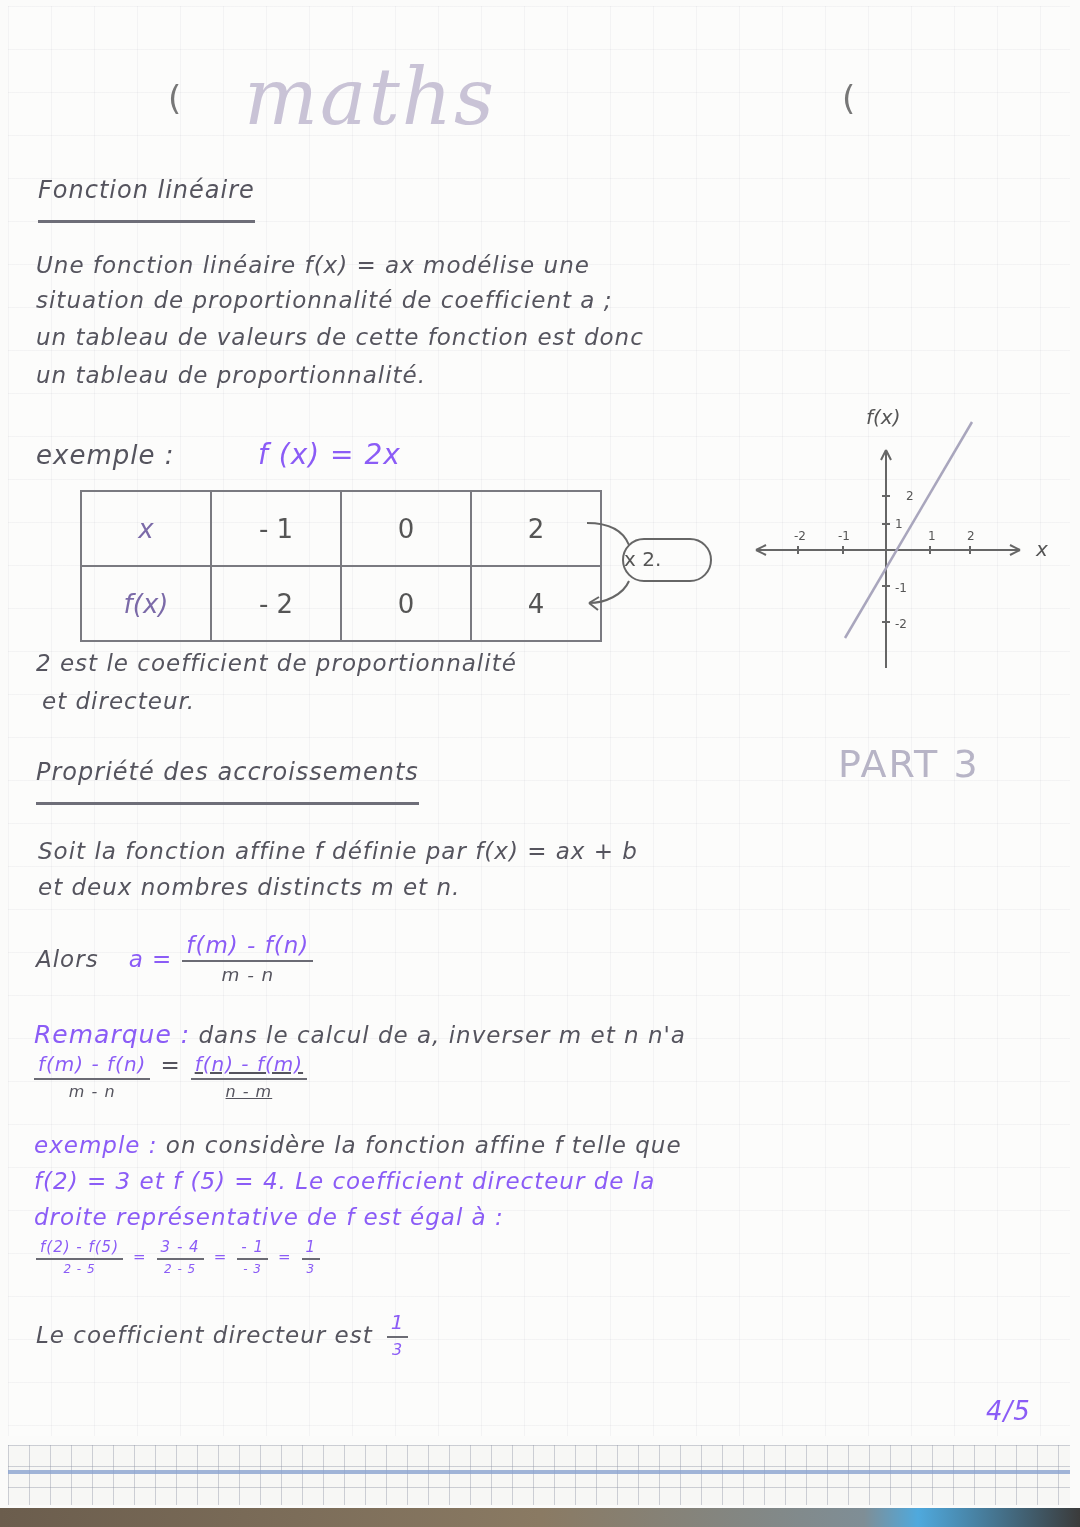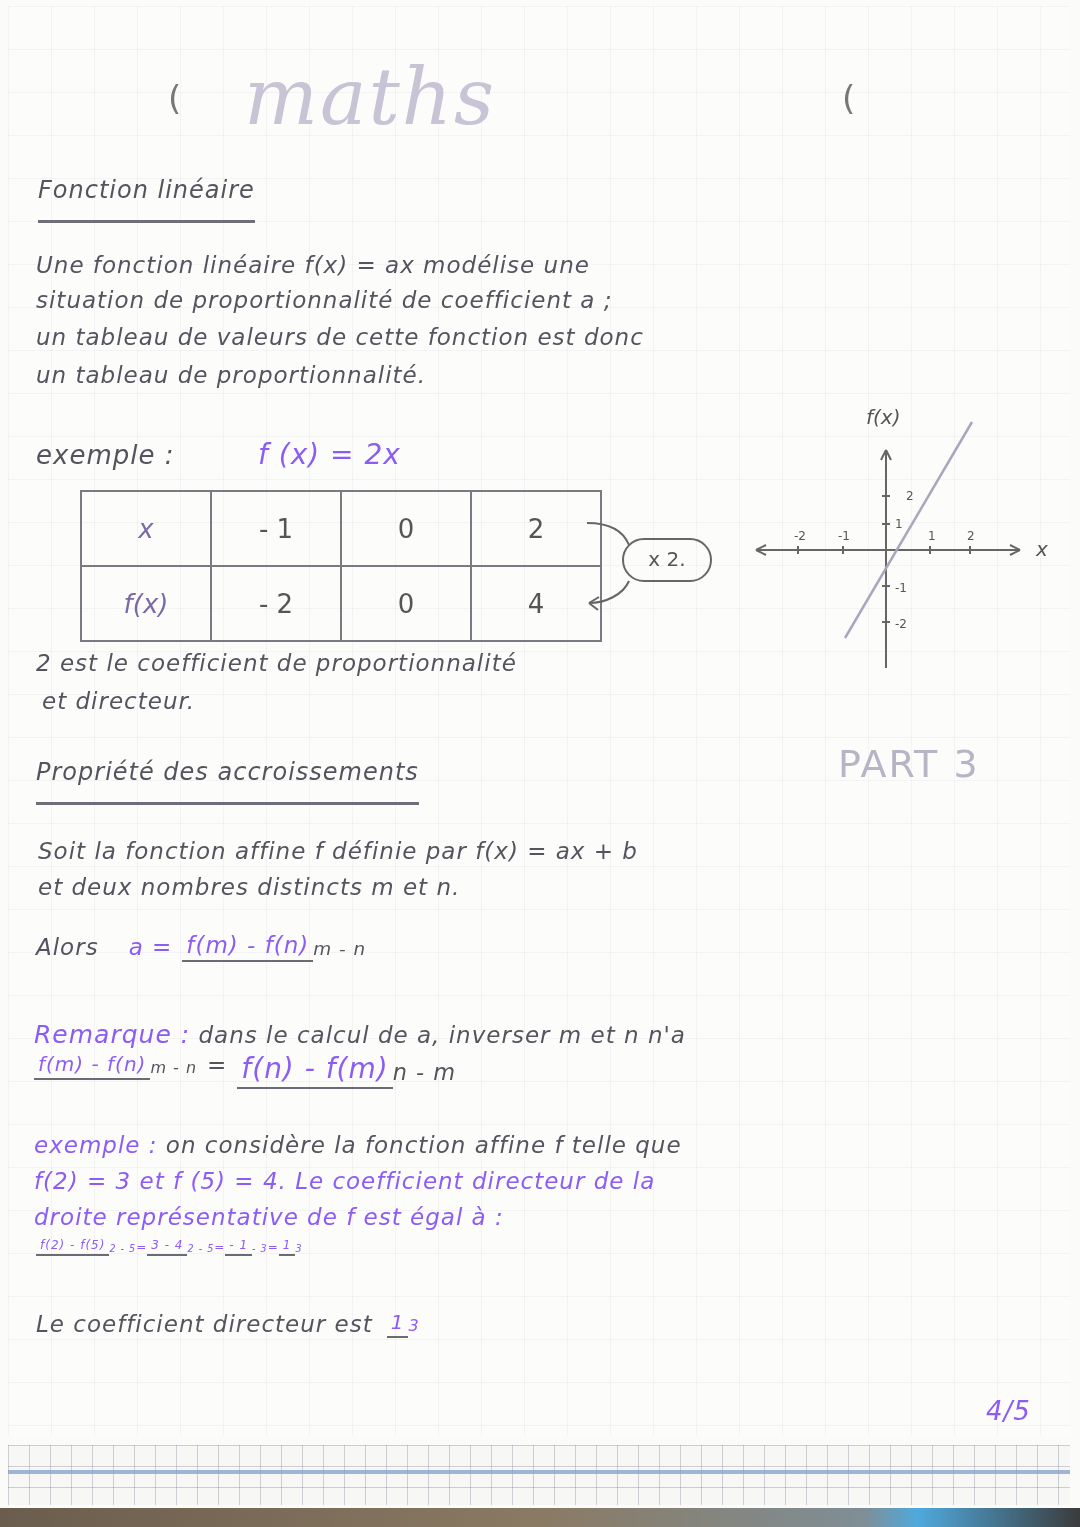--- a/index.html
+++ b/index.html
@@ -33,25 +33,25 @@
     .purple { color: #8b5cf6; }
     .title { font-family: "DejaVu Serif", serif; font-size: 78px; color: #c9c3d6; letter-spacing: 2px; font-style: italic; }
     .paren { font-size: 34px; color: #777; font-family: "DejaVu Sans", sans-serif; }
     .heading { font-size: 24px; border-bottom: 3px solid #6e6e78; padding-bottom: 16px; }
     .body-line { font-size: 23px; }
     .part { font-family: "DejaVu Sans", sans-serif; font-size: 38px; color: #b7b4c6; letter-spacing: 2px; }
     table.vals { position: absolute; left: 80px; top: 490px; border-collapse: collapse; }
     table.vals td { border: 2px solid #7a7a80; width: 126px; height: 71px; text-align: center;
       font-family: "DejaVu Sans", sans-serif; font-size: 26px; color: #555; }
     table.vals td.hdr { color: #7b6aa8; font-style: italic; }
-    .frac { display: inline-flex; flex-direction: row; align-items: center; vertical-align: middle; }
+    .frac { display: inline-flex; flex-direction: column; align-items: center; vertical-align: middle; }
     .frac .num { border-bottom: 2px solid #6b6b74; padding: 0 4px 2px; }
     .frac .den { padding-top: 2px; font-size: 0.8em; }
     .badge { position: absolute; left: 622px; top: 538px; width: 86px; height: 40px; border: 2px solid #666;
-      border-radius: 22px; text-align: center; line-height: 38px; font-family: "DejaVu Sans", sans-serif; font-size: 20px; color:#555; }
+      border-radius: 22px; text-align: left; line-height: 38px; font-family: "DejaVu Sans", sans-serif; font-size: 20px; color:#555; }
   </style>
 </head>
 <body>
 
 <div class="page"></div>
 <div class="grid-strip"></div>
 <div class="blue-rule"></div>
 <div class="desk"></div>
 
 <span class="abs paren" style="left:168px;top:78px;">(</span>
@@ -141,34 +141,34 @@
 <div class="abs hw body-line" style="left:34px;top:1020px;">
   <span class="purple" style="font-size:25px;">Remarque :</span>
   <span>dans le calcul de a, inverser m et n n'a</span>
 </div>
 <div class="abs hw body-line" style="left:34px;top:1052px;display:flex;align-items:flex-start;gap:10px;">
   <span class="frac" style="font-size:20px;">
     <span class="num purple">f(m) - f(n)</span>
     <span class="den">m - n</span>
   </span>
   <span>=</span>
-  <span class="frac" style="font-size:28px;">
+  <span class="frac" style="font-size:20px;text-decoration:underline;">
     <span class="num purple">f(n) - f(m)</span>
     <span class="den">n - m</span>
   </span>
 </div>
 
 <div class="abs hw body-line" style="left:34px;top:1132px;">
   <span class="purple">exemple :</span>
   <span>on considère la fonction affine f telle que</span>
 </div>
 <div class="abs hw body-line purple" style="left:34px;top:1168px;">f(2) = 3 et f (5) = 4. Le coefficient directeur de la</div>
 <div class="abs hw body-line purple" style="left:34px;top:1204px;">droite représentative de f est égal à :</div>
 
-<div class="abs hw purple" style="left:36px;top:1238px;display:flex;align-items:center;font-size:12px;">
+<div class="abs hw purple" style="left:36px;top:1238px;display:flex;align-items:center;gap:10px;font-size:15px;">
   <span class="frac">
       <span class="num">f(2) - f(5)</span>
       <span class="den">2 - 5</span>
     </span>
   <span>=</span>
   <span class="frac">
       <span class="num">3 - 4</span>
       <span class="den">2 - 5</span>
     </span>
   <span>=</span>

